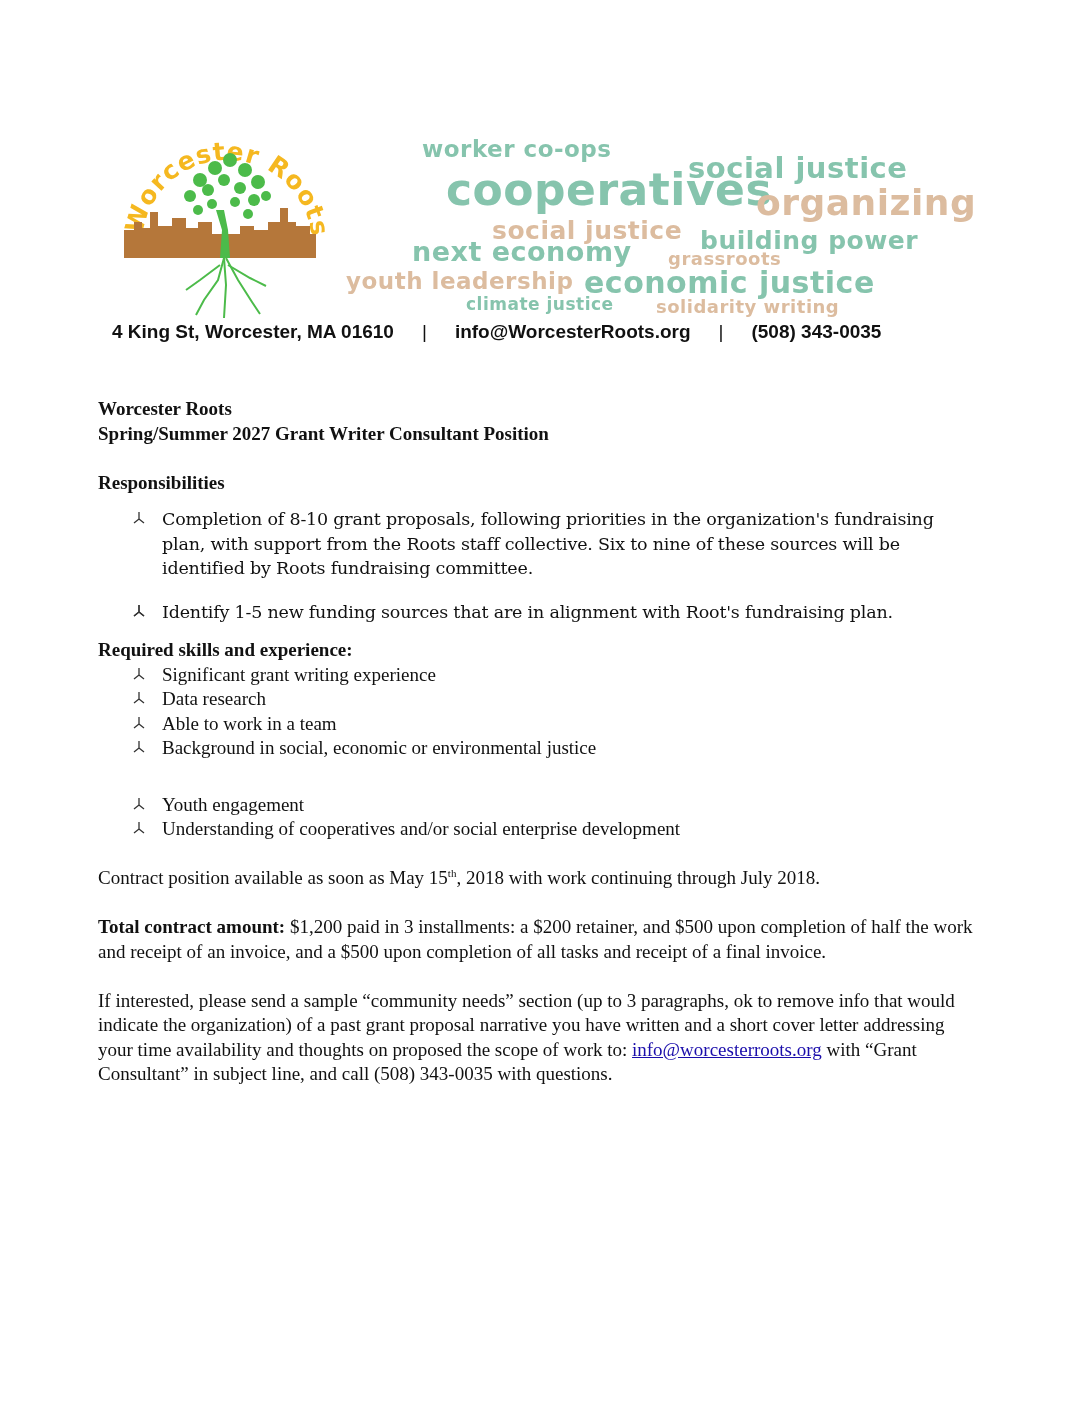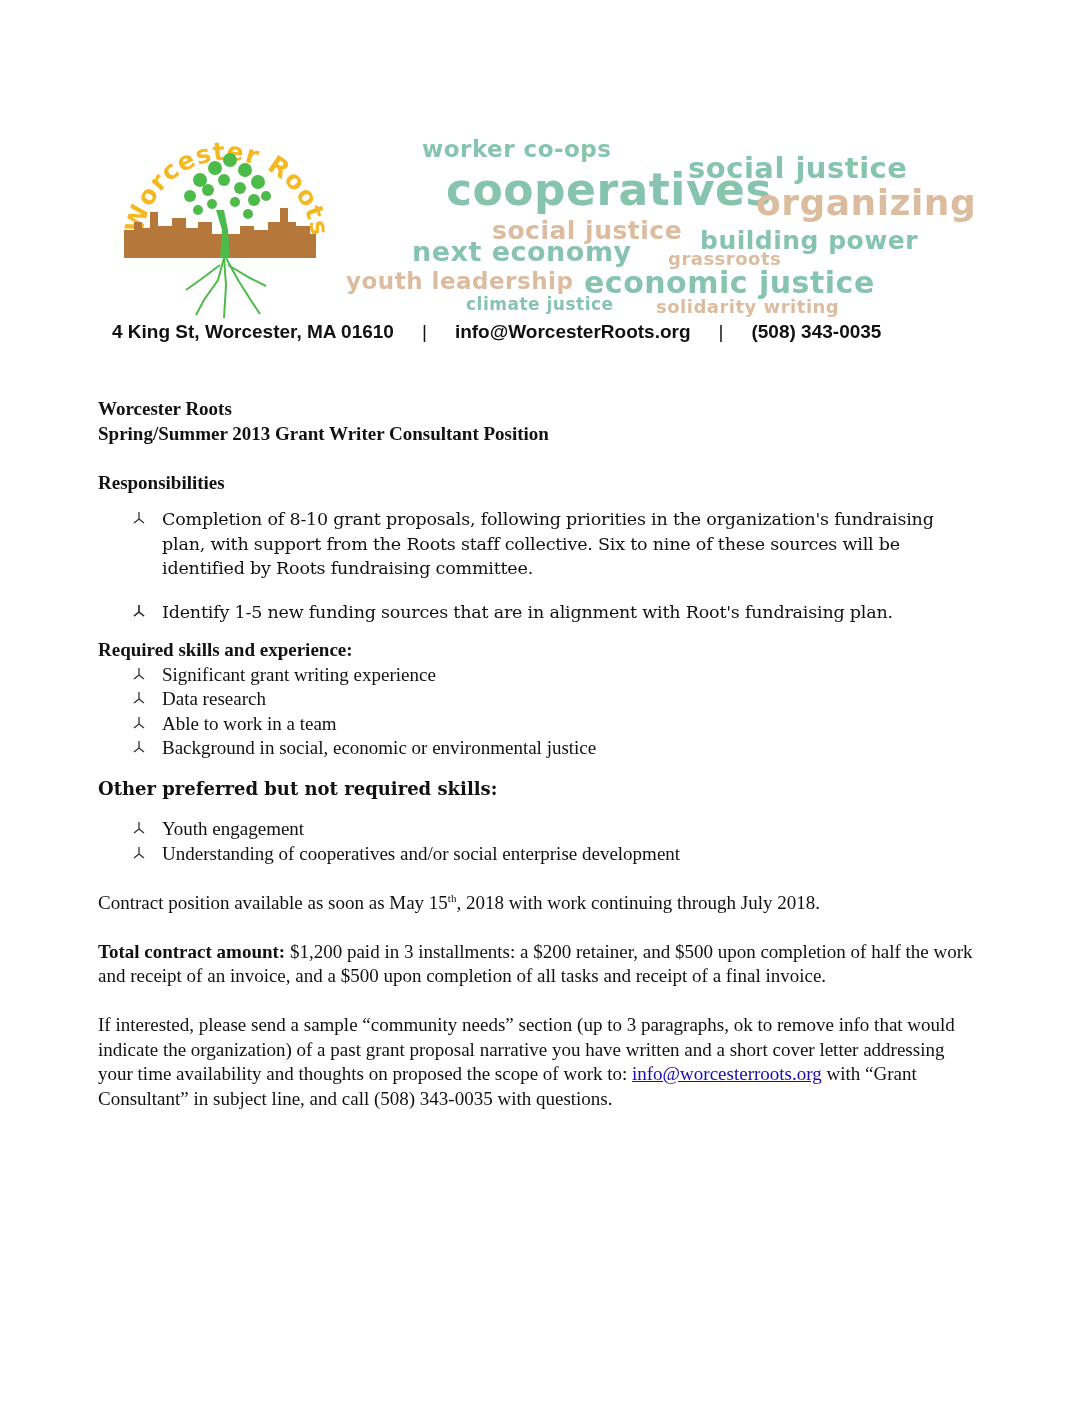--- a/index.html
+++ b/index.html
@@ -95,21 +95,21 @@
     <span>4 King St, Worcester, MA 01610</span>
     <span class="sep">|</span>
     <span>info@WorcesterRoots.org</span>
     <span class="sep">|</span>
     <span>(508) 343-0035</span>
   </div>
 </div>
 
 <div class="content">
   <p class="p bold">Worcester Roots</p>
-  <p class="p bold">Spring/Summer 2013 Grant Writer Consultant Position</p>
+  <p class="p bold">Spring/Summer 2027 Grant Writer Consultant Position</p>
   <div class="gap"></div>
   <p class="p bold">Responsibilities</p>
 
   <ul class="resp">
     <li>
       <span class="bullet"><svg viewBox="0 0 14 14">
             <path d="M7 1 L7 8 M7 8 L2 12 M7 8 L12 12" stroke="#333" stroke-width="1.3" fill="none"></path>
           </svg></span>
       <span>Completion of 8-10 grant proposals, following priorities in the organization's fundraising plan, with support from the Roots staff collective. Six to nine of these sources will be identified by Roots fundraising committee.</span>
     </li>
@@ -136,21 +136,20 @@
           </svg></span><span>Data research</span></li>
     <li><span class="bullet"><svg viewBox="0 0 14 14">
             <path d="M7 1 L7 8 M7 8 L2 12 M7 8 L12 12" stroke="#333" stroke-width="1.3" fill="none"></path>
           </svg></span><span>Able to work in a team</span></li>
     <li><span class="bullet"><svg viewBox="0 0 14 14">
             <path d="M7 1 L7 8 M7 8 L2 12 M7 8 L12 12" stroke="#333" stroke-width="1.3" fill="none"></path>
           </svg></span><span>Background in social, economic or environmental justice</span></li>
   </ul>
 
   <div style="height:16px;"></div>
-  <p class="p sub-h">Other preferred but not required skills:</p>
   <div style="height:16px;"></div>
   <ul class="plain">
     <li><span class="bullet"><svg viewBox="0 0 14 14">
             <path d="M7 1 L7 8 M7 8 L2 12 M7 8 L12 12" stroke="#333" stroke-width="1.3" fill="none"></path>
           </svg></span><span>Youth engagement</span></li>
     <li><span class="bullet"><svg viewBox="0 0 14 14">
             <path d="M7 1 L7 8 M7 8 L2 12 M7 8 L12 12" stroke="#333" stroke-width="1.3" fill="none"></path>
           </svg></span><span>Understanding of cooperatives and/or social enterprise development</span></li>
   </ul>
 

